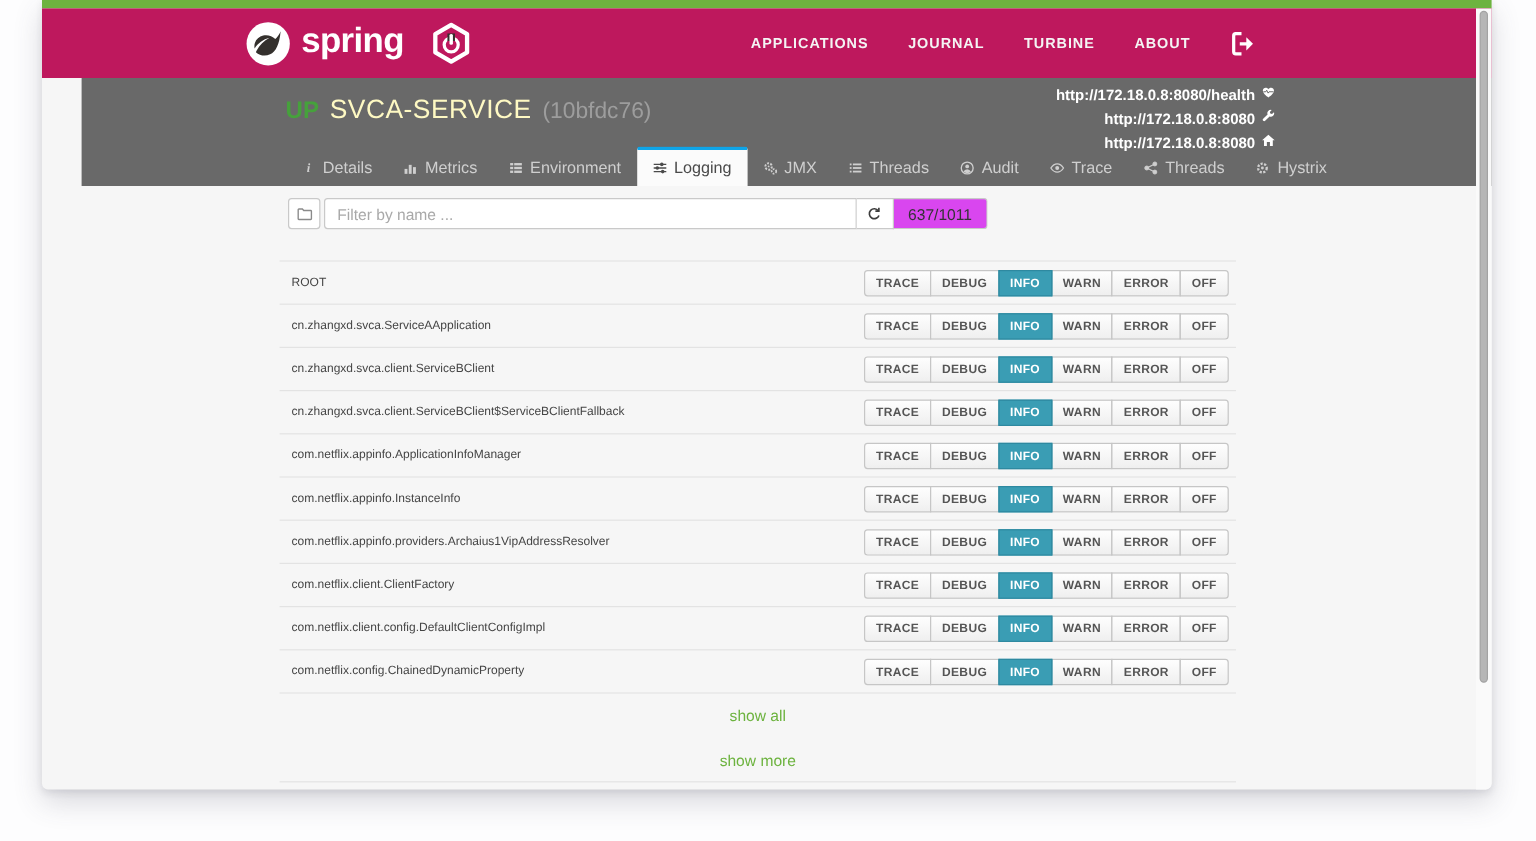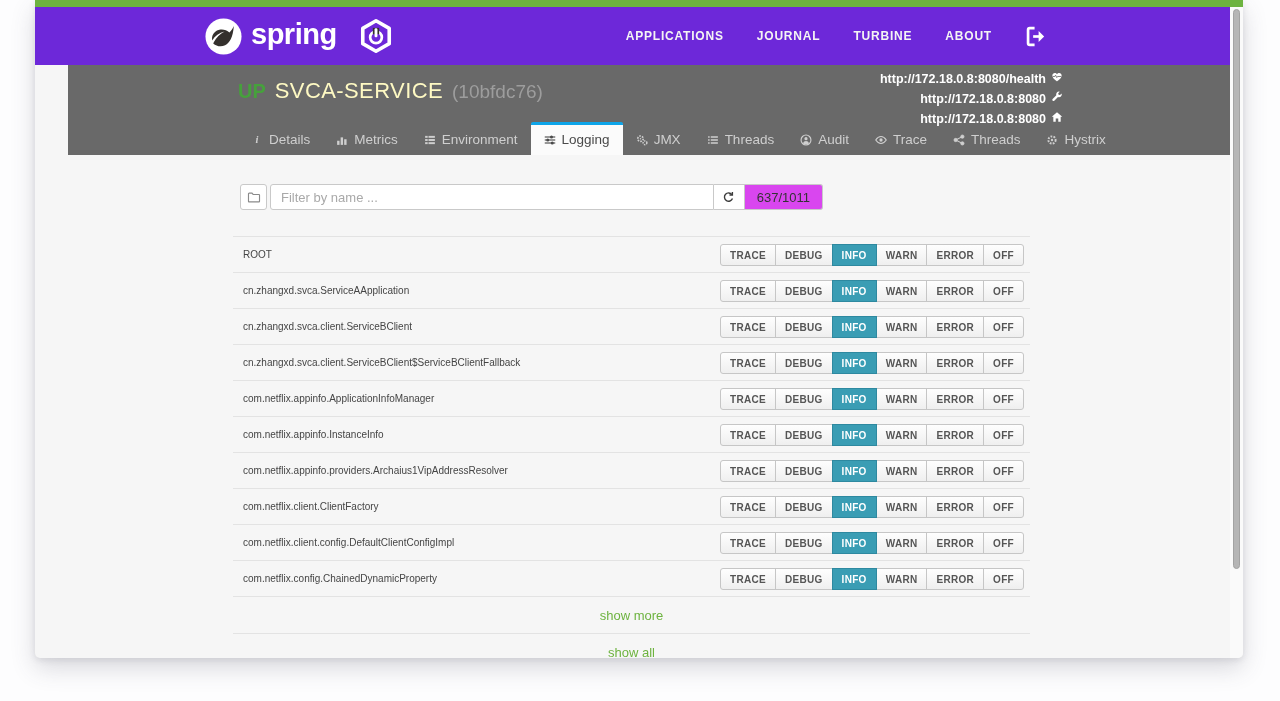--- a/index.html
+++ b/index.html
@@ -6,21 +6,21 @@
   html,body { width:1280px; height:701px; background:#fdfdfe; font-family:"Liberation Sans", sans-serif; }
   .page { position:relative; width:1280px; height:701px; overflow:hidden; }
 
   .window { position:absolute; left:35px; top:0; width:1208px; height:658px;
             background:#f6f6f6; border-radius:0 0 5px 5px;
             box-shadow:0 10px 24px rgba(70,70,90,.20), 0 2px 6px rgba(70,70,90,.12); }
 
   .accent-bar { height:7px; background:#6db33f; }
 
   
-  .navbar { height:58px; background:#6d28d9; display:flex; align-items:center;
+  .navbar { height:58px; background:#be185d; display:flex; align-items:center;
             padding:0 195px 0 170px; position:relative; }
   .brand { display:flex; align-items:center; gap:9px; }
   .leaf-wrap svg { width:37px; height:37px; display:block; }
   .brand-text { color:#fff; font-size:29px; font-weight:bold; letter-spacing:-.5px; margin-top:-4px; }
   .boot-wrap { margin-left:12px; }
   .boot-wrap svg { width:36px; height:36px; display:block; }
   .main-nav { margin-left:auto; display:flex; align-items:center; gap:33px; }
   .nav-item { color:#f4f4f4; font-size:12px; font-weight:bold; letter-spacing:.8px;
               text-decoration:none; cursor:pointer; }
   .signout { color:#fff; margin-left:33px; cursor:pointer; display:flex; }
@@ -41,21 +41,21 @@
   
   .tabs { position:absolute; left:170px; bottom:0; display:flex; align-items:flex-end; }
   .tab { display:flex; align-items:center; gap:6px; padding:7px 13px 8px;
          color:#cfcfcf; font-size:13.5px; cursor:pointer; border-top:3px solid transparent; }
   .tab .icon { display:flex; }
   .tab .icon svg { width:12px; height:12px; }
   .tab.active { background:#fbfbfb; color:#4a4a4a; border-top:3px solid #0ea5e9;
                 border-radius:2px 2px 0 0; }
 
   
-  .content { padding-top:29px; }
+  .content { padding-top:10px; }
   .container { width:797px; margin-left:198px; }
 
   .filter-row { display:flex; align-items:center; margin-left:7px; }
   .folder-btn { width:27px; height:26px; background:#fff; border:1px solid #c9c9c9;
                 border-radius:3px; color:#8a8a8a; display:flex; align-items:center;
                 justify-content:center; cursor:pointer; margin-right:3px; }
   .folder-btn svg { width:14px; height:14px; }
   .input-group { display:flex; height:26px; width:553px; }
   .filter-input { flex:1; border:1px solid #c9c9c9; border-radius:3px 0 0 3px;
                   padding:0 10px; font-size:13px; color:#333; outline:none;
@@ -397,25 +397,25 @@
                 <button class="lvl-btn">TRACE</button>
                 <button class="lvl-btn">DEBUG</button>
                 <button class="lvl-btn active">INFO</button>
                 <button class="lvl-btn">WARN</button>
                 <button class="lvl-btn">ERROR</button>
                 <button class="lvl-btn">OFF</button>
               </div>
             </div>
           </div>
 
+        <div class="show-row last">
+          <a class="show-link">show all</a>
+        </div>
         <div class="show-row">
           <a class="show-link">show more</a>
-        </div>
-        <div class="show-row last">
-          <a class="show-link">show all</a>
         </div>
       </div>
     </div>
 
     <div class="sb-track">
       <div class="sb-thumb"></div>
     </div>
   </div>
 </div>
 

